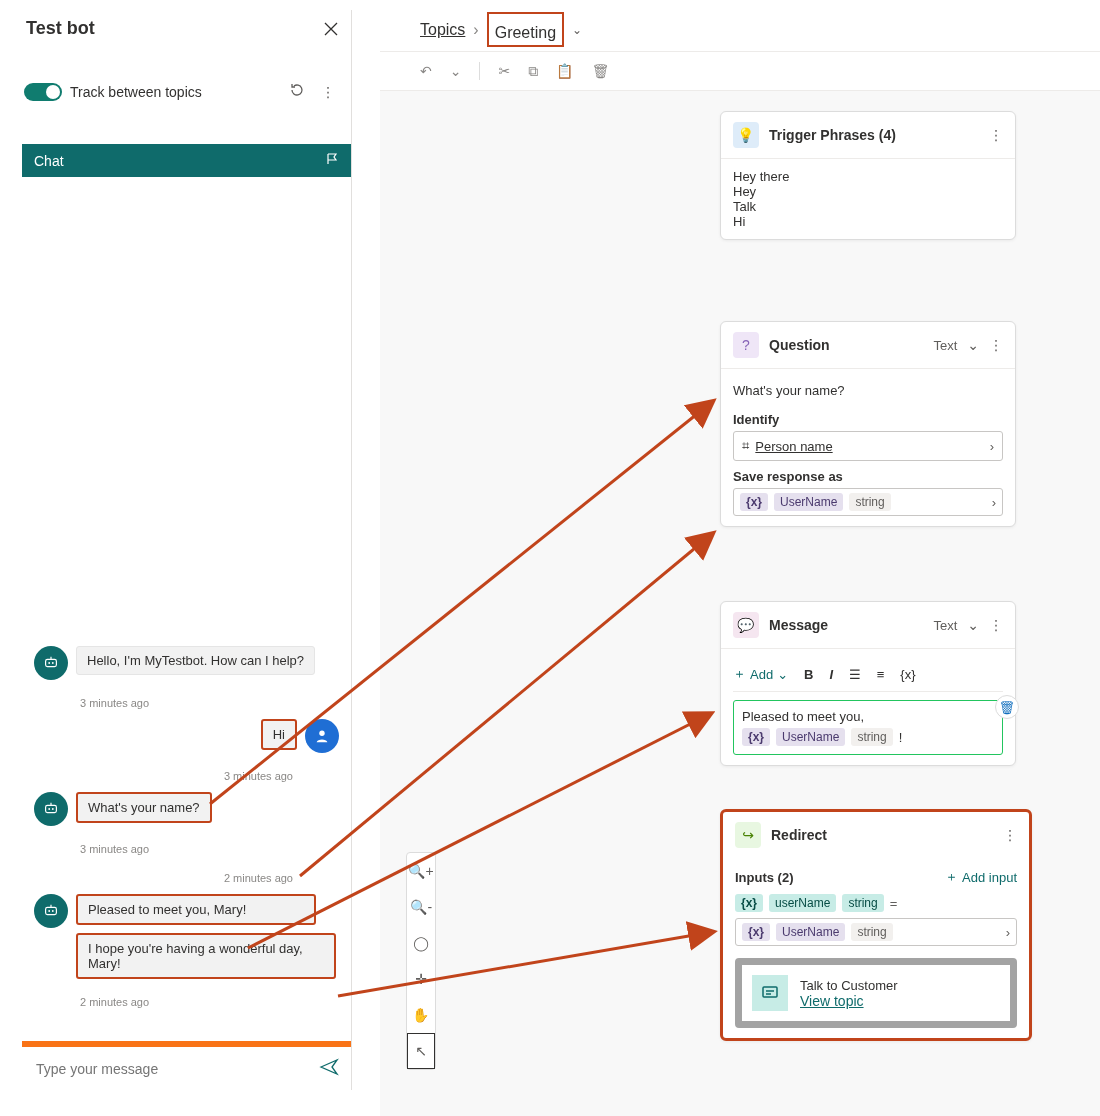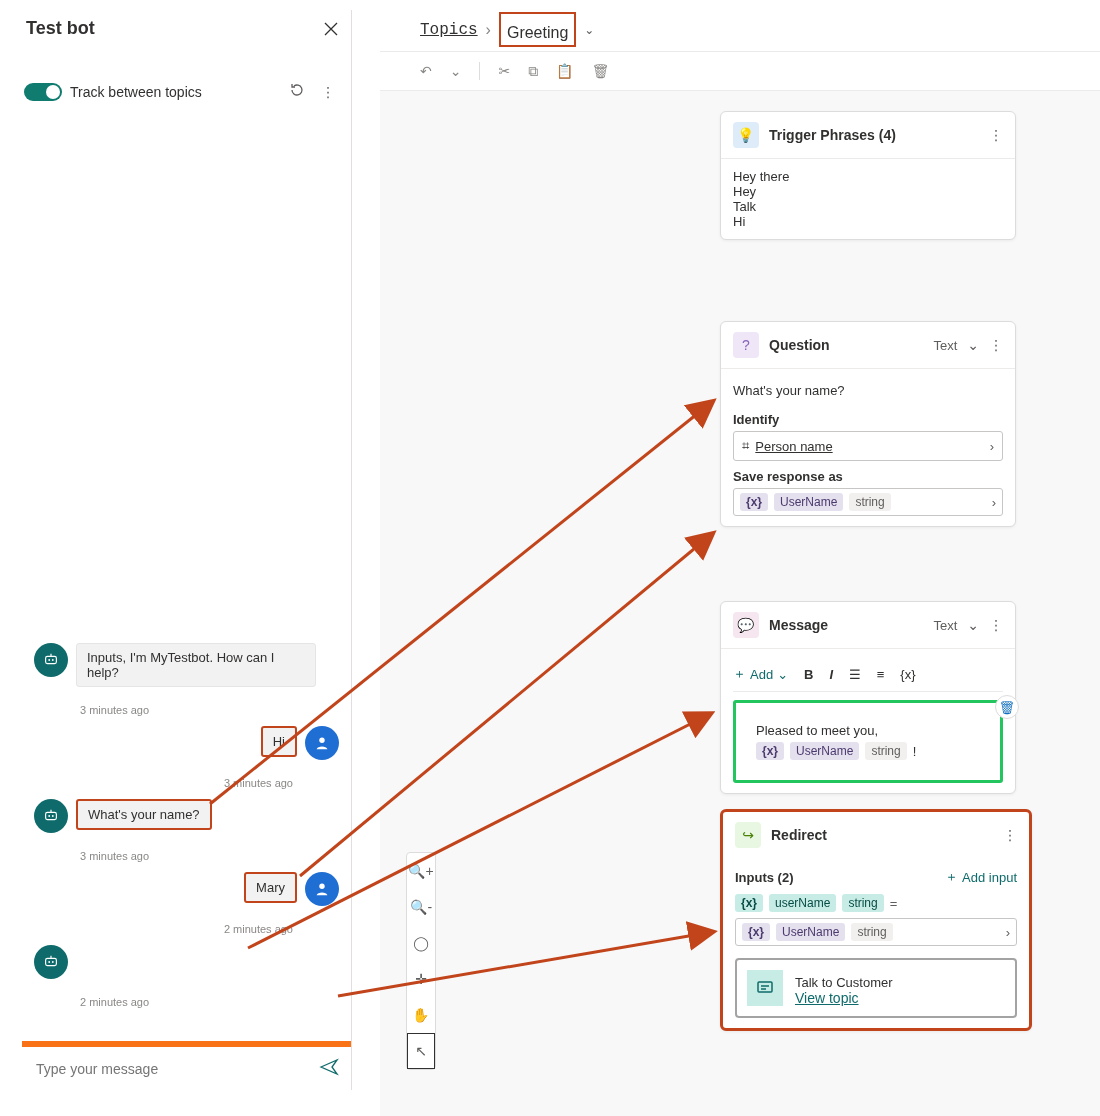--- a/index.html
+++ b/index.html
@@ -122,21 +122,21 @@
   background:#f8f8f8;
   overflow:hidden;
 }
 .breadcrumb {
   padding: 12px 24px 4px 40px;
   font-size: 16px;
   display:flex; align-items:center; gap:8px;
   background:#fff;
   border-bottom:1px solid #edebe9;
 }
-.bc-root { text-decoration: underline; cursor:pointer;font-family:Liberation Mono, monospace; }
+.bc-root { text-decoration: underline; cursor:pointer; }
 .bc-sep { color:#8a8886; }
 .bc-cur {
   border:2px solid #c1441b;
   padding:10px 6px 3px 6px;
 }
 .bc-chev { color:#605e5c; font-size:12px; }
 .cmdbar {
   padding: 10px 24px 10px 40px;
   display:flex; gap:18px;
   align-items:center;
@@ -199,24 +199,24 @@
 .chev { color:#605e5c; }
 .addlink { color:#0f6b6b; font-size:13px; display:inline-flex; gap:4px; align-items:center; }
 .msg-toolbar {
   display:flex; gap:16px; align-items:center;
   padding:6px 0 8px;
   border-bottom:1px solid #edebe9;
 }
 .msg-toolbar .fmt { color:#323130; font-weight:600; }
 .redirect-card {
   margin-top:12px;
-  border:2px solid #a3a3a3;
+  border:7px solid #a3a3a3;
   border-radius:4px;
   padding:10px;
-  display:flex; gap:12px; align-items:flex-end;
+  display:flex; gap:12px; align-items:center;
 }
 .redirect-ico {
   width:36px; height:36px;
   background:#c7ece6;
   display:flex; align-items:center; justify-content:center;
 }
 .linklike { color:#0f6b6b; text-decoration:underline; font-size:14px; }
 .zoomtools {
   position:absolute;
   left:406px; top:852px;
@@ -265,33 +265,41 @@
     <div class="toggle"></div>
     <div class="track-lbl">Track between topics</div>
     <div class="reset-icn">
       <svg width="16" height="16" viewBox="0 0 16 16">
           <path d="M3 8a5 5 0 1 0 2-4" stroke="#605e5c" fill="none" stroke-width="1.3"></path>
           <path d="M3 2v3h3" stroke="#605e5c" fill="none" stroke-width="1.3"></path>
         </svg>
     </div>
     <div class="more-icn">⋮</div>
   </div>
+  <div class="chat-tab">
+    <span>Chat</span>
+    <span>
+      <svg width="14" height="14" viewBox="0 0 14 14">
+          <path d="M3 2v10 M3 2h8l-2 3 2 3H3" stroke="#fff" fill="none" stroke-width="1.2"></path>
+        </svg>
+    </span>
+  </div>
   <div class="chat-body">
     <div class="transcript">
 
       <div class="msg-row">
         <div class="avatar-bot">
           <svg width="18" height="18" viewBox="0 0 20 20">
               <rect x="4" y="6" width="12" height="8" rx="2" fill="none" stroke="#fff" stroke-width="1.3"></rect>
               <circle cx="8" cy="10" r="1" fill="#fff"></circle>
               <circle cx="12" cy="10" r="1" fill="#fff"></circle>
               <path d="M10 3v3" stroke="#fff" stroke-width="1.3"></path>
             </svg>
         </div>
-        <div class="bubble">Inputs, I'm MyTestbot. How can I help?</div>
+        <div class="bubble">Hello, I'm MyTestbot. How can I help?</div>
       </div>
       <div class="ts bot">3 minutes ago</div>
 
       <div class="msg-row user">
         <div class="bubble highlight-red" style="padding:6px 10px">Hi</div>
         <div class="avatar-user">
           <svg width="18" height="18" viewBox="0 0 20 20">
               <circle cx="10" cy="7" r="3" fill="#fff"></circle>
               <path d="M4 17c1-4 11-4 12 0" fill="#fff"></path>
             </svg>
@@ -305,40 +313,35 @@
               <rect x="4" y="6" width="12" height="8" rx="2" fill="none" stroke="#fff" stroke-width="1.3"></rect>
               <circle cx="8" cy="10" r="1" fill="#fff"></circle>
               <circle cx="12" cy="10" r="1" fill="#fff"></circle>
               <path d="M10 3v3" stroke="#fff" stroke-width="1.3"></path>
             </svg>
         </div>
         <div class="bubble highlight-red">What's your name?</div>
       </div>
       <div class="ts bot">3 minutes ago</div>
 
-      <div class="msg-row user">
-        <div class="bubble highlight-red">Mary</div>
-        <div class="avatar-user">
-          <svg width="18" height="18" viewBox="0 0 20 20">
-              <circle cx="10" cy="7" r="3" fill="#fff"></circle>
-              <path d="M4 17c1-4 11-4 12 0" fill="#fff"></path>
-            </svg>
-        </div>
-      </div>
       <div class="ts user">2 minutes ago</div>
 
       <div class="msg-row">
         <div class="avatar-bot">
           <svg width="18" height="18" viewBox="0 0 20 20">
               <rect x="4" y="6" width="12" height="8" rx="2" fill="none" stroke="#fff" stroke-width="1.3"></rect>
               <circle cx="8" cy="10" r="1" fill="#fff"></circle>
               <circle cx="12" cy="10" r="1" fill="#fff"></circle>
               <path d="M10 3v3" stroke="#fff" stroke-width="1.3"></path>
             </svg>
         </div>
+        <div>
+          <div class="bubble highlight-red">Pleased to meet you, Mary!</div>
+          <div class="bubble highlight-red" style="margin-top:8px; max-width:260px;">I hope you're having a wonderful day, Mary!</div>
+        </div>
       </div>
       <div class="ts bot">2 minutes ago</div>
     </div>
   </div>
   <div class="compose">
     <input placeholder="Type your message" style="">
     <div class="send">
       <svg width="20" height="20" viewBox="0 0 20 20">
           <path d="M2 10l16-7-5 7 5 7-16-7z" fill="none" stroke="#0f6b6b" stroke-width="1.3"></path>
         </svg>
@@ -416,21 +419,21 @@
       </div>
       <div class="node-body" style="position:relative;">
         <div class="msg-toolbar">
           <span class="addlink">＋ <span>Add</span> ⌄</span>
           <span class="fmt">B</span>
           <span class="fmt" style="font-style:italic;">I</span>
           <span>☰</span>
           <span>≡</span>
           <span>{x}</span>
         </div>
-        <div style="border:3px solid #22c55e;border-radius:3px;padding:20px;margin-top:8px;position:relative;">
+        <div style="border:1px solid #22c55e;border-radius:3px;padding:8px;margin-top:8px;position:relative;">
           <div>Pleased to meet you,</div>
           <div style="margin-top:4px;display:flex;gap:6px;align-items:center;">
             <span class="chip var-x">{x}</span>
             <span class="chip varname">UserName</span>
             <span class="chip vartype">string</span>
             <span>!</span>
           </div>
         </div>
         <div class="delete-pill" style="right:-4px;top:46px;">🗑</div>
       </div>

